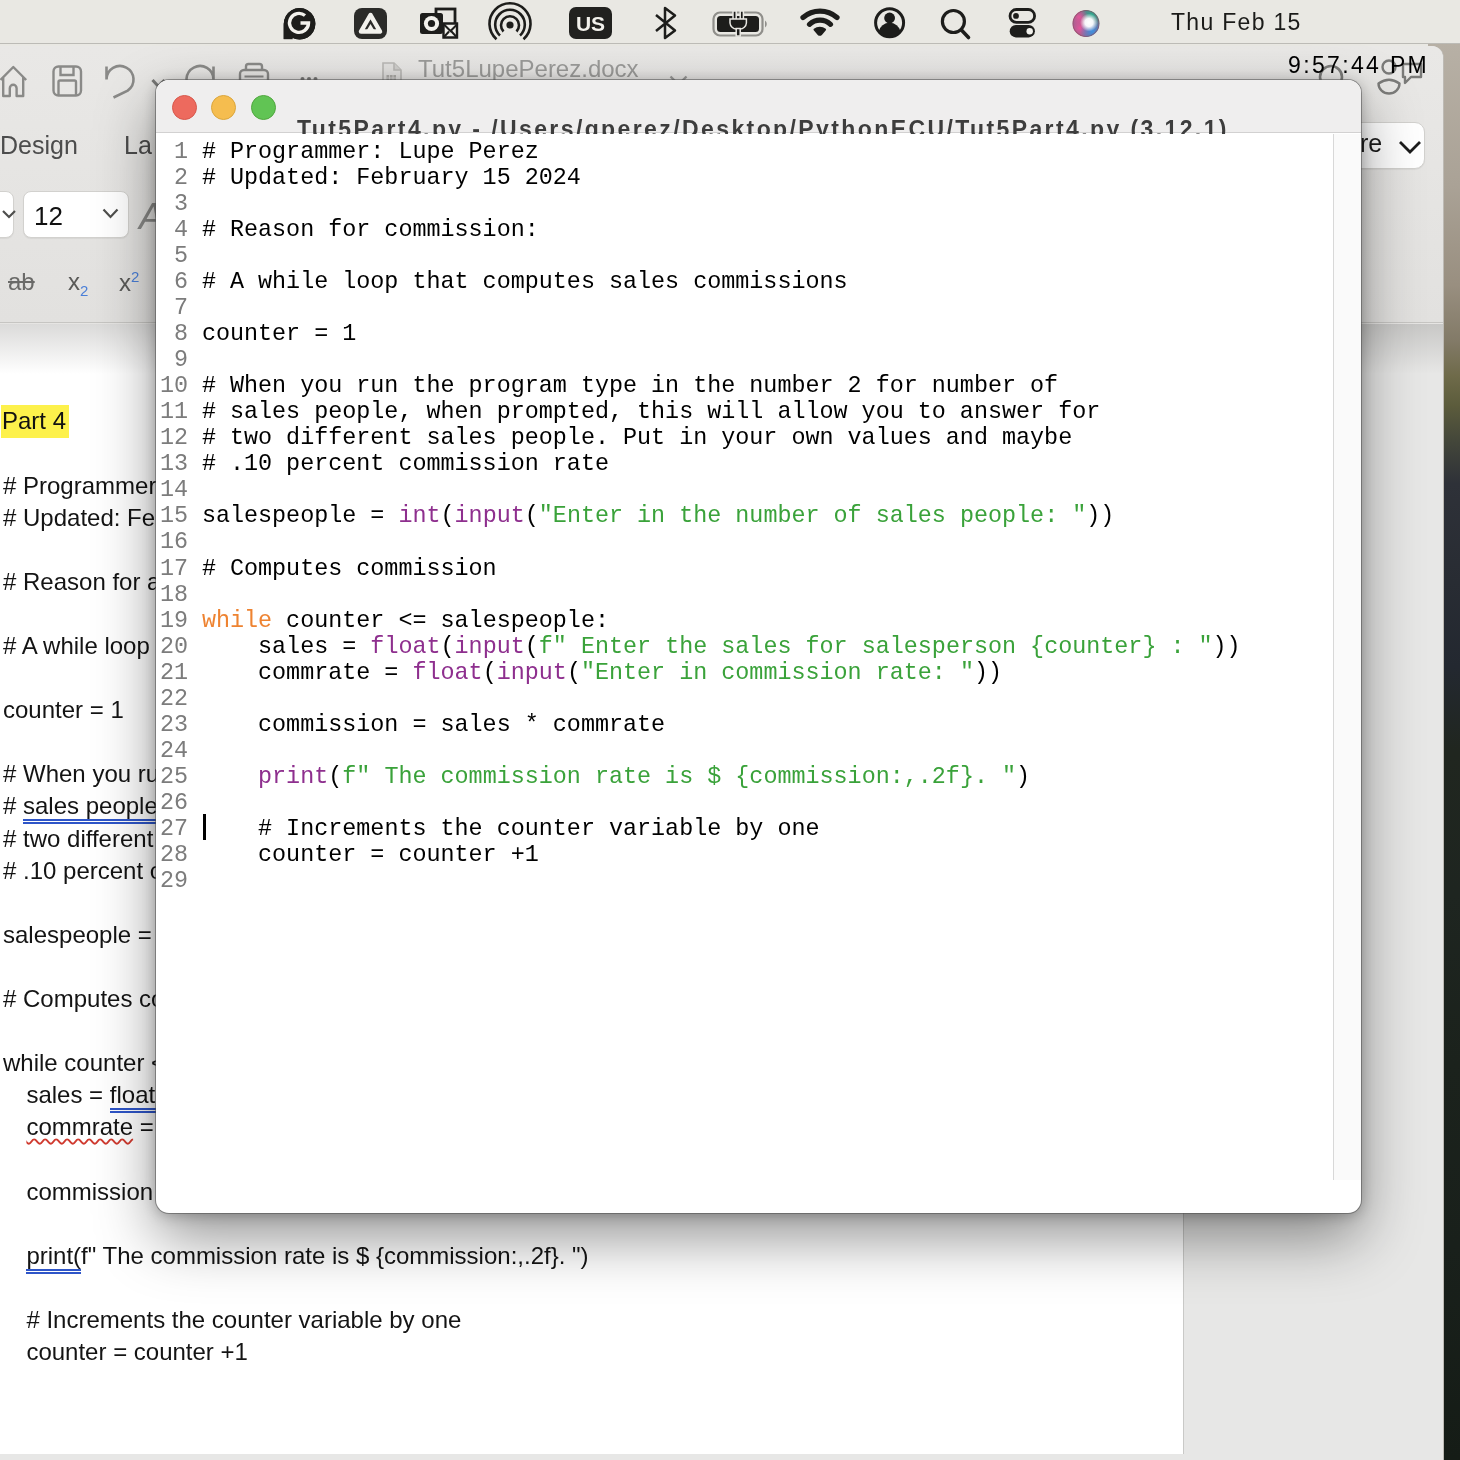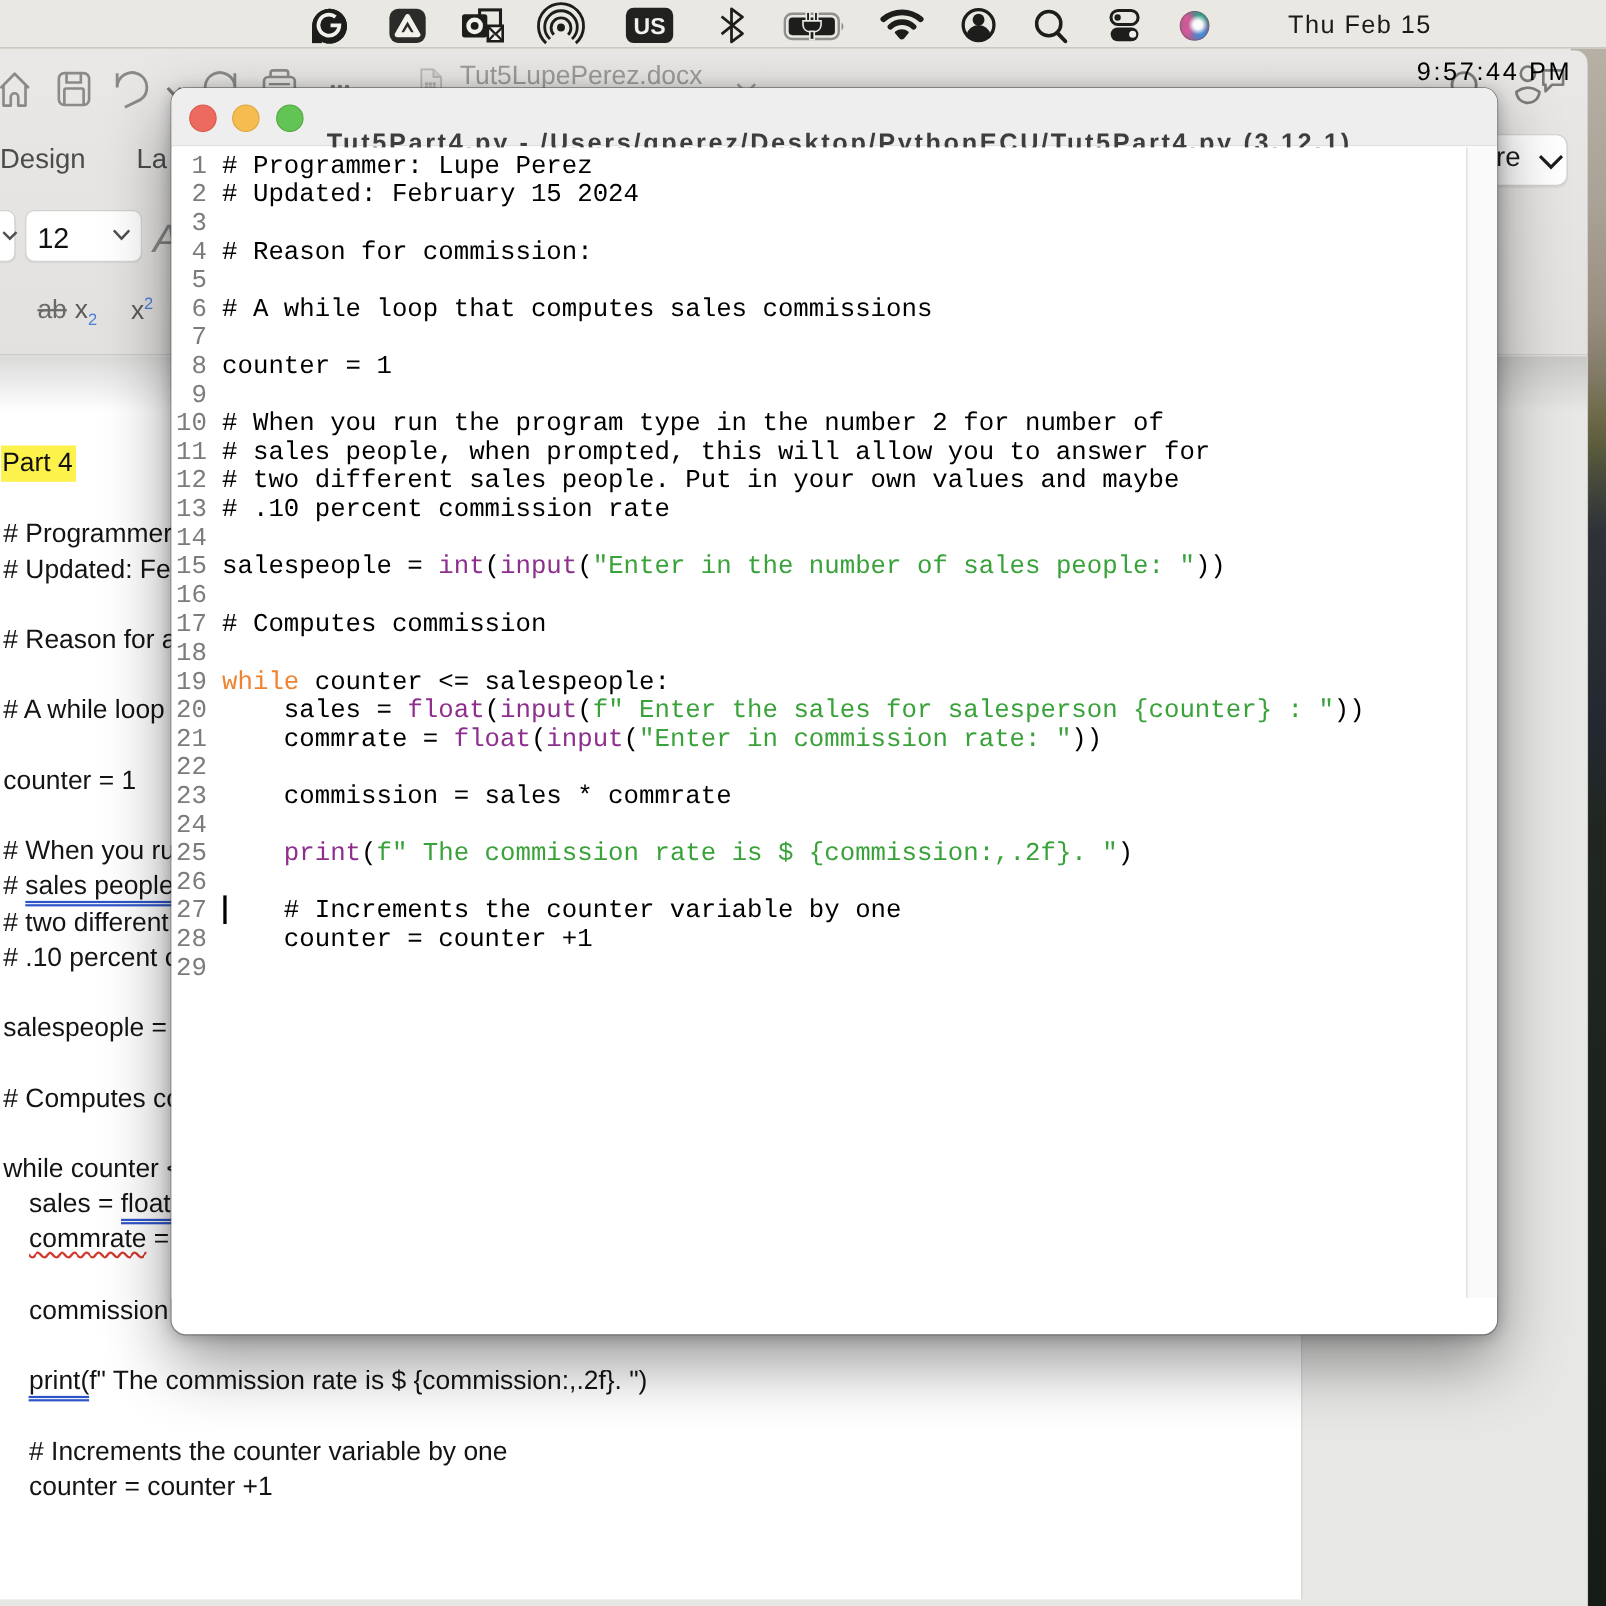--- a/index.html
+++ b/index.html
@@ -186,21 +186,21 @@
     <svg width="16" height="12" style="position:absolute;left:1px;top:163px">
         <path d="M2 2 l6 6 6-6" fill="none" stroke="#4f4f4d" stroke-width="2.2"></path>
       </svg>
     <div class="wbox" style="left:23px; top:145px; width:106px; height:47px;"></div>
     <div style="position:absolute; left:34px; top:155px; color:#111; font-size:26px;">12</div>
     <svg width="20" height="14" style="position:absolute;left:101px;top:161px">
         <path d="M2.5 2.5 l7 7.5 7-7.5" fill="none" stroke="#4f4f4d" stroke-width="2.2"></path>
       </svg>
     <div style="position:absolute; left:139px; top:150px; color:#8a8a88; font-size:36px; font-style:italic;">A</div>
 
-    <div style="position:absolute; left:8px; top:222px; color:#6a6a68; font-size:24px; text-decoration:line-through;margin-left:26px;">ab</div>
+    <div style="position:absolute; left:8px; top:222px; color:#6a6a68; font-size:24px; text-decoration:line-through;">ab</div>
     <div style="position:absolute; left:68px; top:222px; color:#5a5a58; font-size:24px;">x<span style="font-size:15px; color:#4a7fd8; vertical-align:-6px;">2</span></div>
     <div style="position:absolute; left:119px; top:222px; color:#5a5a58; font-size:24px;">x<span style="font-size:15px; color:#4a7fd8; vertical-align:9px;">2</span></div>
 
     <svg class="gicon" width="60" height="50" viewBox="0 0 60 50" style="position:absolute;left:1375px;top:8px">
       <circle cx="14" cy="13" r="6.5" fill="none" stroke="#7b7b79" stroke-width="2.4"></circle>
       <path d="M3.5 29.5 q10.5 -7.5 21 0 a10.5 10 0 0 1 -21 0 z" fill="none" stroke="#7b7b79" stroke-width="2.4" stroke-linejoin="round"></path>
       <path d="M28 10 h18 v13 h-10 l-6 6 v-6 h-2 z" fill="none" stroke="#7b7b79" stroke-width="2.4" stroke-linejoin="round"></path>
     </svg>
     <svg class="gicon" width="40" height="40" viewBox="0 0 40 40" style="position:absolute;left:1314px;top:16px">
       <circle cx="17" cy="15" r="11" fill="none" stroke="#7b7b79" stroke-width="2.6"></circle>

